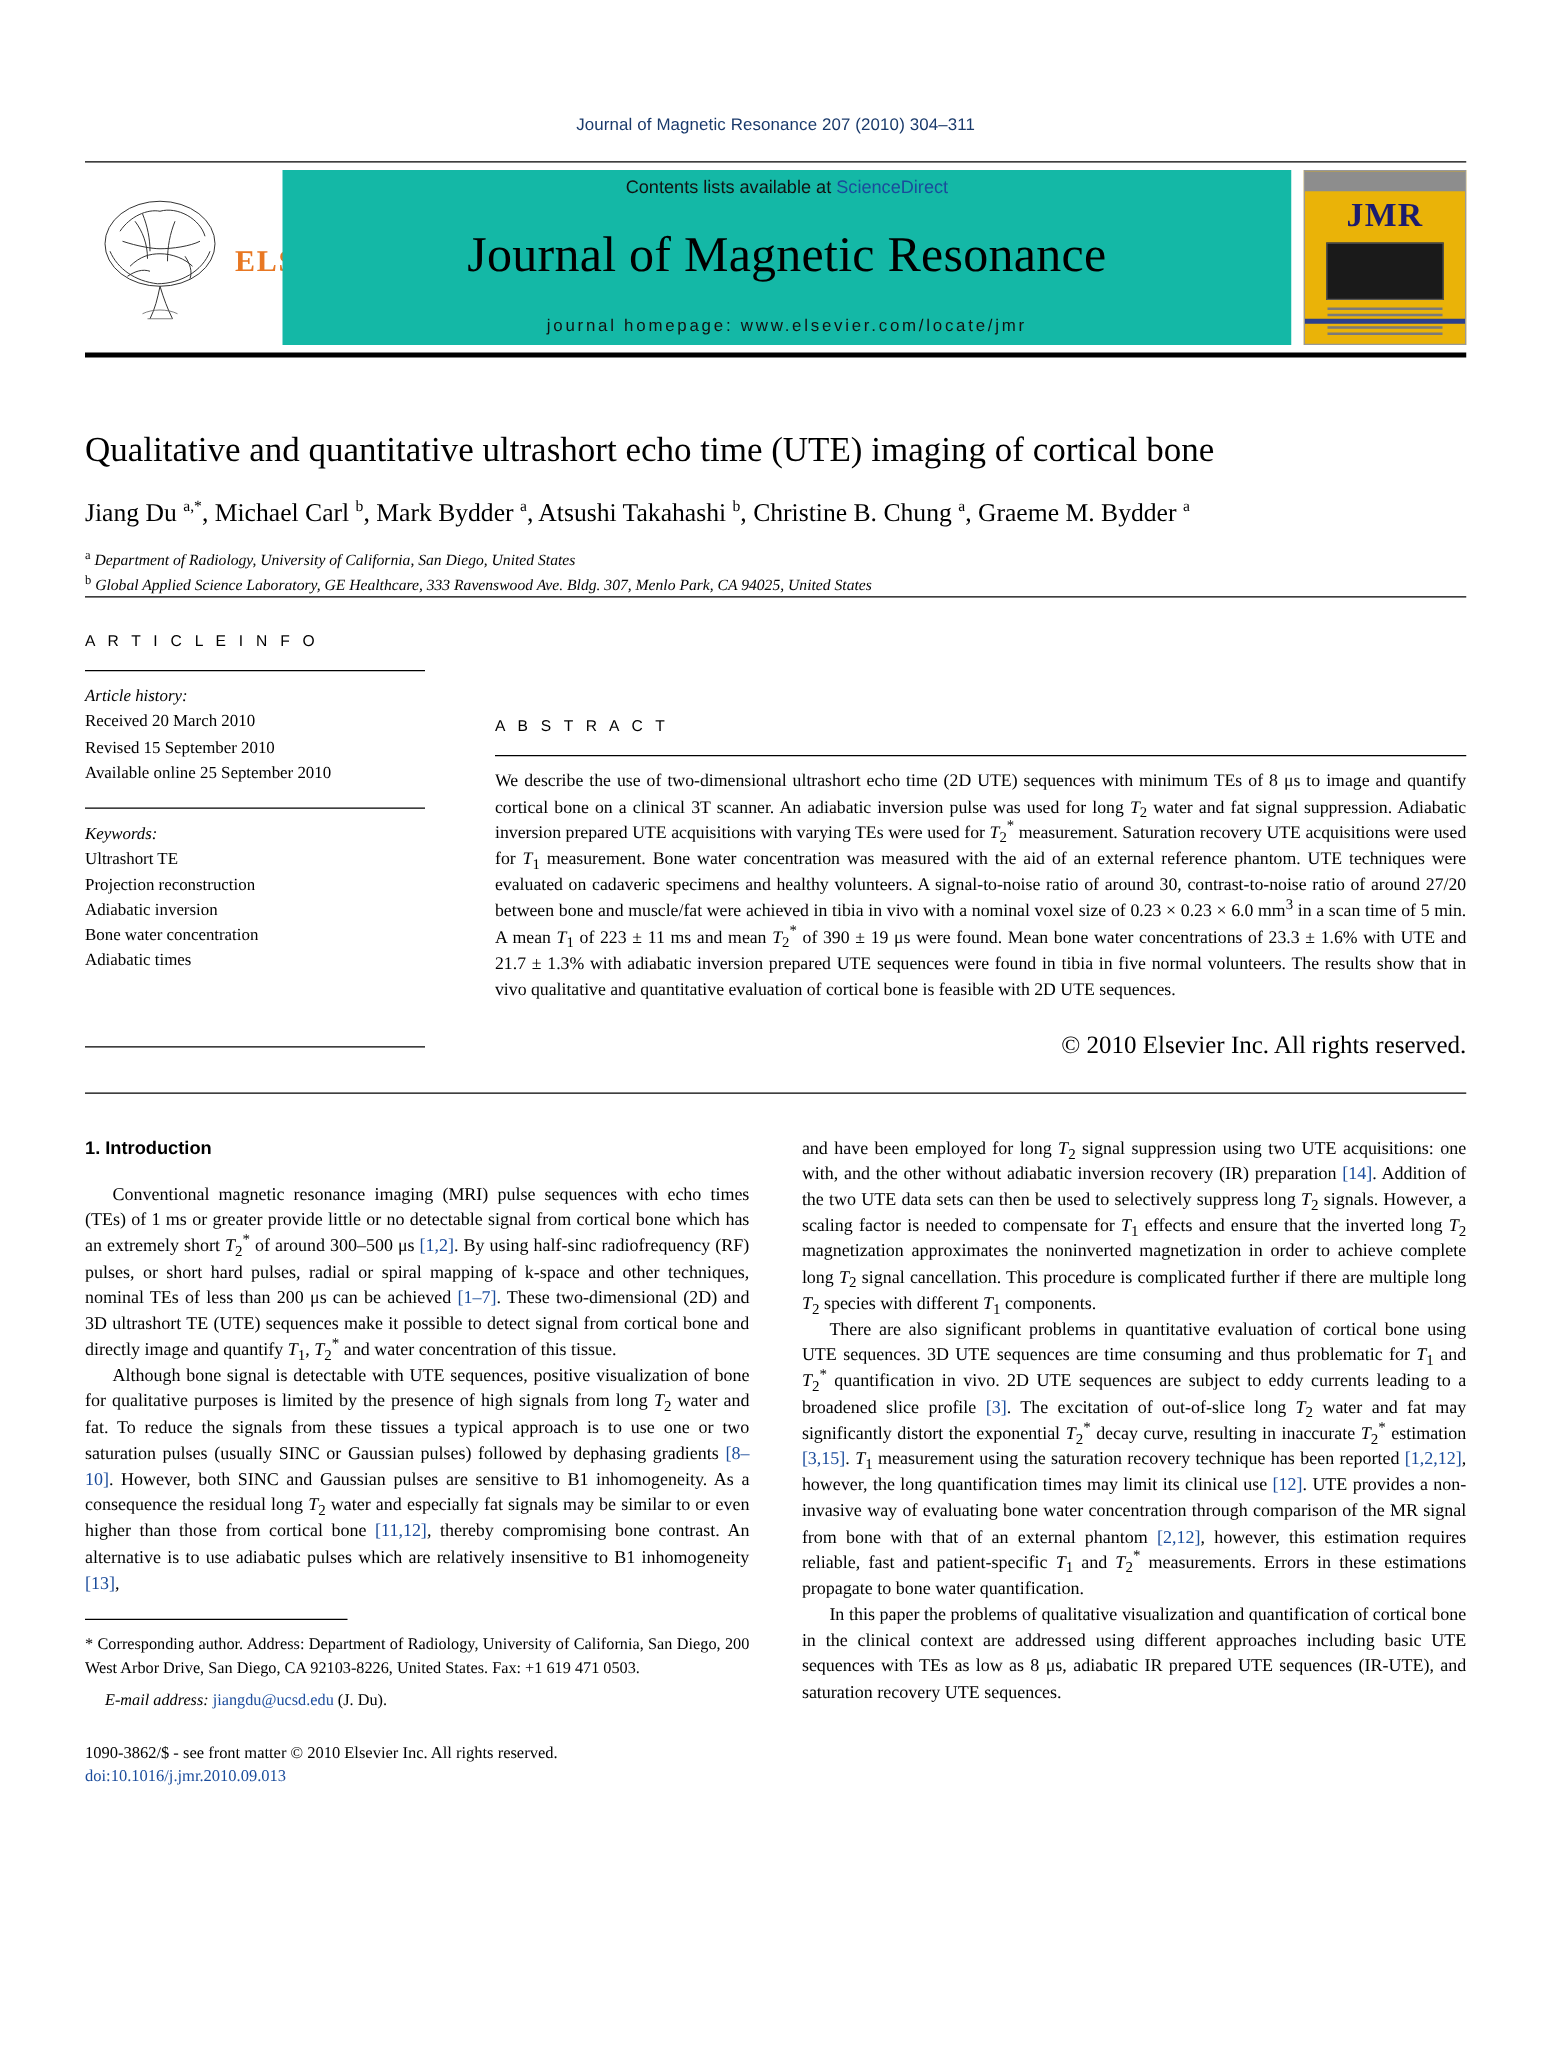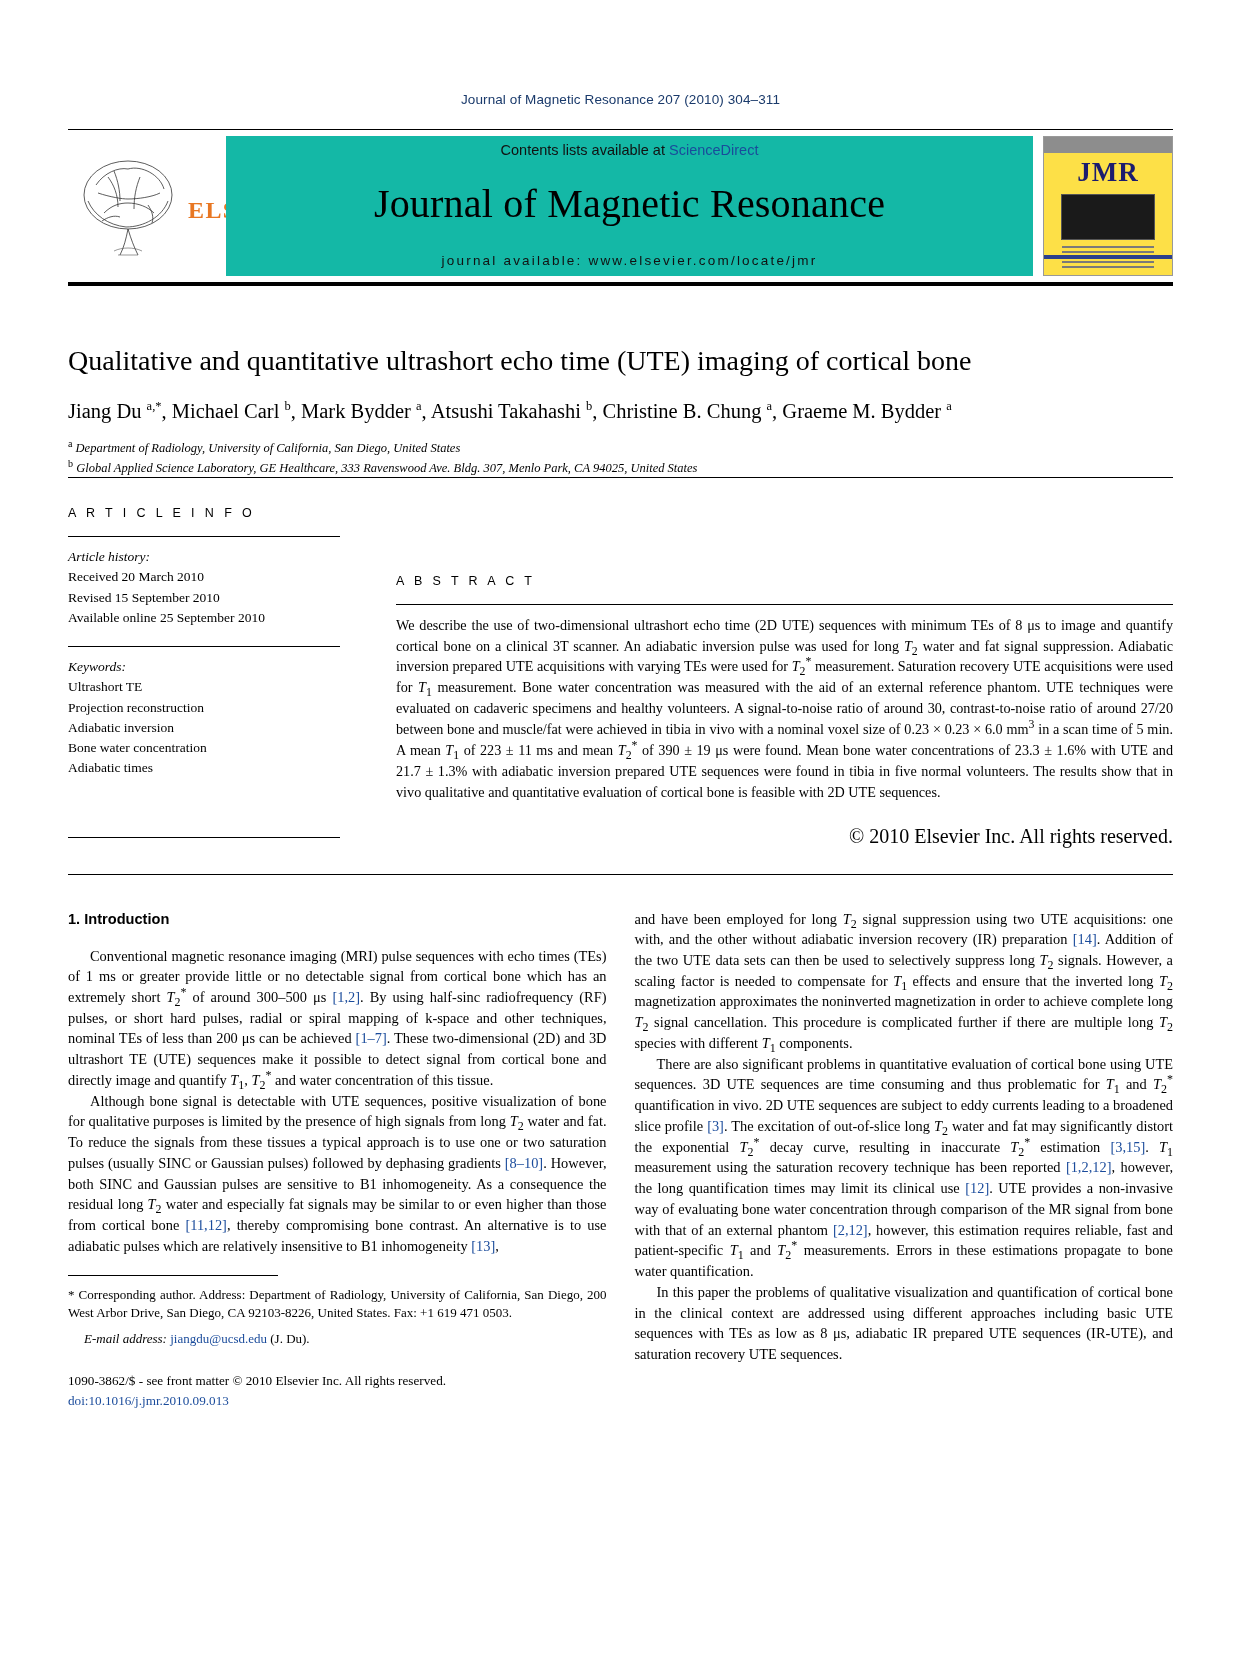--- a/index.html
+++ b/index.html
@@ -85,21 +85,21 @@
     font-size: 13.5px;
     letter-spacing: 2.2px;
     margin-top: 26px;
     margin-bottom: 10px;
     color: #111;
   }
   .cover-block {
     width: 128px;
     border: 1px solid #999;
     margin: 6px 0 6px 0;
-    background: #fde047;
+    background: #eab308;
     display: flex;
     flex-direction: column;
     align-items: center;
     position: relative;
     overflow: hidden;
   }
   .cover-top {
     width: 100%;
     height: 16px;
     background: #8d8d8d;
@@ -204,21 +204,21 @@
     font-size: 20px;
     margin-top: 22px;
   }
   .body-rule {
     border-top: 1px solid #000;
     margin-top: 26px;
   }
   .columns {
     margin-top: 34px;
     display: flex;
-    gap: 28px;
+    gap: 42px;
   }
   .col {
     flex: 1;
     font-size: 14.4px;
     line-height: 1.44;
     text-align: justify;
   }
   .col h2 {
     font-family: "Liberation Sans", serif;
     font-size: 14.6px;
@@ -289,21 +289,21 @@
         </svg>
       </span>
       <div class="elsevier-word">ELSEVIER</div>
     </div>
 
     <div class="center-block">
       <div class="contents-line">
         <span>Contents lists available at </span><span class="sd">ScienceDirect</span>
       </div>
       <div class="journal-title">Journal of Magnetic Resonance</div>
-      <div class="homepage">journal available: www.elsevier.com/locate/jmr</div>
+      <div class="homepage">journal homepage: www.elsevier.com/locate/jmr</div>
     </div>
 
     <div class="cover-block">
       <div class="cover-top"></div>
       <div class="cover-jmr">JMR</div>
       <div class="cover-img"></div>
       <div class="cover-lines">
         <div></div>
           <div></div>
           <div></div>

